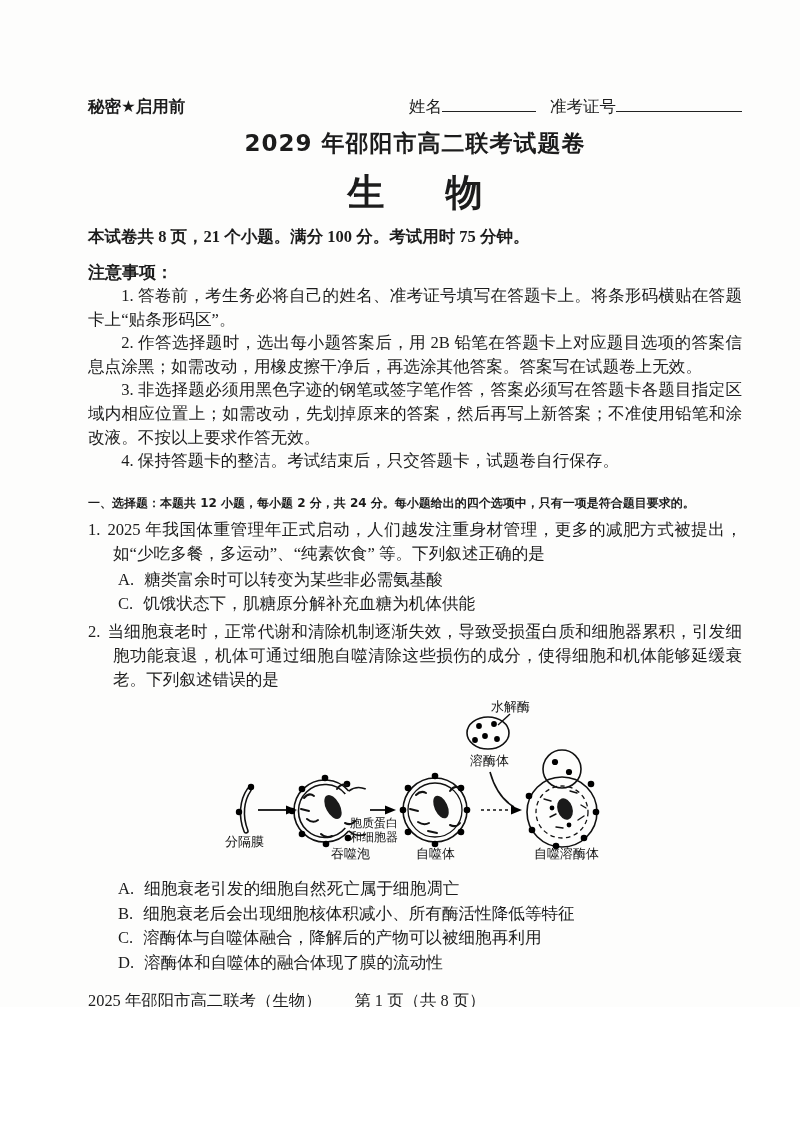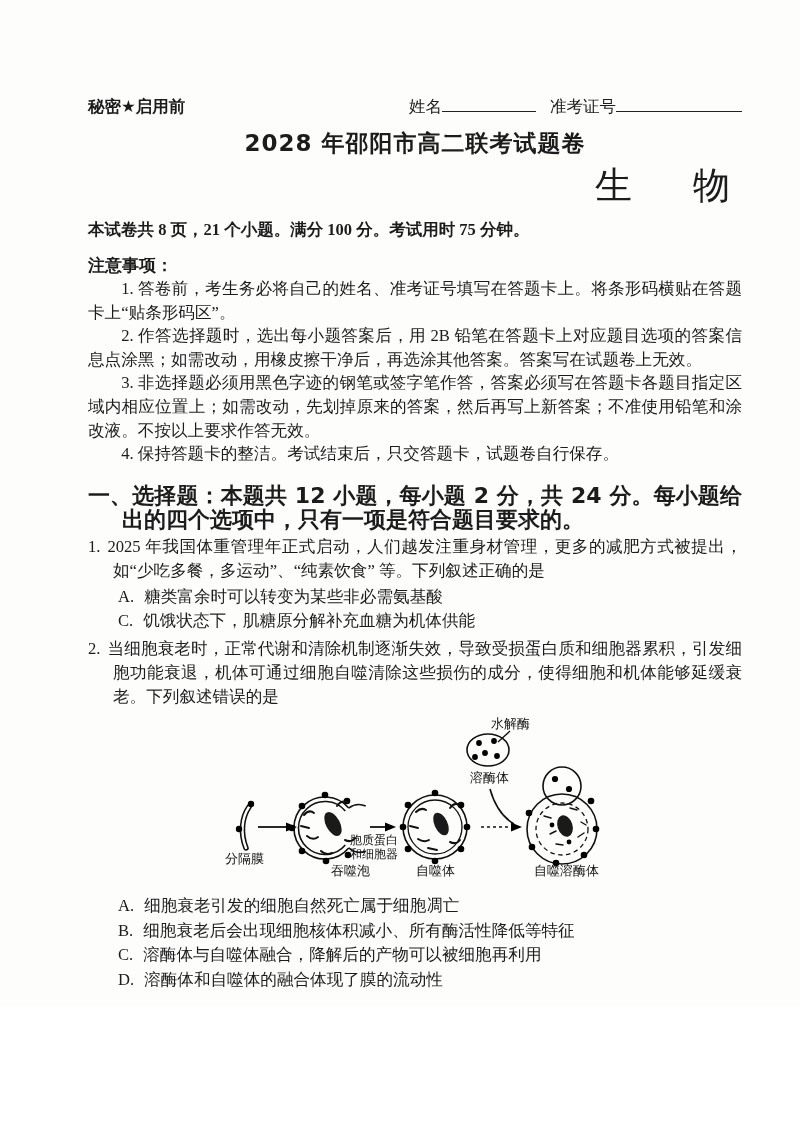--- a/index.html
+++ b/index.html
@@ -9,30 +9,30 @@
 
   .header-row{display:flex;justify-content:space-between;align-items:flex-end;}
   .secret{font-family:"DejaVu Sans","Liberation Sans",sans-serif;font-weight:bold;font-size:16.5px;}
   .fill-line{font-size:16.5px;white-space:nowrap;}
   .blank{display:inline-block;border-bottom:1.6px solid #222;height:14px;vertical-align:baseline;}
   .blank.name{width:94px;margin-right:14px;}
   .blank.ticket{width:126px;}
 
   .title{margin-top:10px;text-align:center;font-family:"DejaVu Sans","Liberation Sans",sans-serif;
          font-weight:bold;font-size:23px;letter-spacing:1px;}
-  .subject{margin-top:2px;text-align:right;font-family:"DejaVu Sans","Liberation Sans",sans-serif;
-           font-weight:normal;font-size:37px;letter-spacing:12px;text-indent:12px;}
+  .subject{margin-top:9px;text-align:center;font-family:"DejaVu Sans","Liberation Sans",sans-serif;
+           font-weight:bold;font-size:37px;letter-spacing:12px;text-indent:12px;}
   .exam-info{margin-top:8px;text-align:left;font-size:16.5px;font-weight:600;}
 
   .notice-heading{margin-top:13px;font-family:"DejaVu Sans","Liberation Sans",sans-serif;
                   font-weight:bold;font-size:17px;}
   .notice p{margin:0;text-indent:2em;font-size:16.6px;line-height:23.6px;text-align:justify;font-family:Liberation Serif, serif;}
 
   .section-heading{margin-top:18px;font-family:"DejaVu Sans","Liberation Sans",sans-serif;
-                   font-weight:bold;font-size:22px;line-height:24px;
+                   font-weight:bold;font-size:12px;line-height:24px;
                    padding-left:34px;text-indent:-34px;text-align:justify;}
 
   .question{margin-top:3px;}
   .stem{margin:3px 0 0;font-size:16.6px;line-height:24px;text-align:justify;
         padding-left:25px;text-indent:-25px;}
   .qnum{margin-right:7px;}
   ul.options{margin:2px 0 0;padding:0 0 0 30px;list-style:none;}
   ul.options li{font-size:16.6px;line-height:24.6px;}
   .opt-label{margin-right:10px;}
 
@@ -55,21 +55,21 @@
 <div class="page">
   <div class="content">
 
     <div class="header-row">
       <span class="secret">秘密★启用前</span>
       <span class="fill-line">
         <span>姓名</span><span class="blank name"></span><span>准考证号</span><span class="blank ticket"></span>
       </span>
     </div>
 
-    <div class="title">2028 年邵阳市高二联考试题卷</div>
+    <div class="title">2029 年邵阳市高二联考试题卷</div>
     <div class="subject">生　物</div>
     <div class="exam-info">本试卷共 8 页，21 个小题。满分 100 分。考试用时 75 分钟。</div>
 
     <div class="notice">
       <div class="notice-heading">注意事项：</div>
       <p>1. 答卷前，考生务必将自己的姓名、准考证号填写在答题卡上。将条形码横贴在答题卡上“贴条形码区”。</p>
       <p>2. 作答选择题时，选出每小题答案后，用 2B 铅笔在答题卡上对应题目选项的答案信息点涂黑；如需改动，用橡皮擦干净后，再选涂其他答案。答案写在试题卷上无效。</p>
       <p>3. 非选择题必须用黑色字迹的钢笔或签字笔作答，答案必须写在答题卡各题目指定区域内相应位置上；如需改动，先划掉原来的答案，然后再写上新答案；不准使用铅笔和涂改液。不按以上要求作答无效。</p>
       <p>4. 保持答题卡的整洁。考试结束后，只交答题卡，试题卷自行保存。</p>
     </div>

